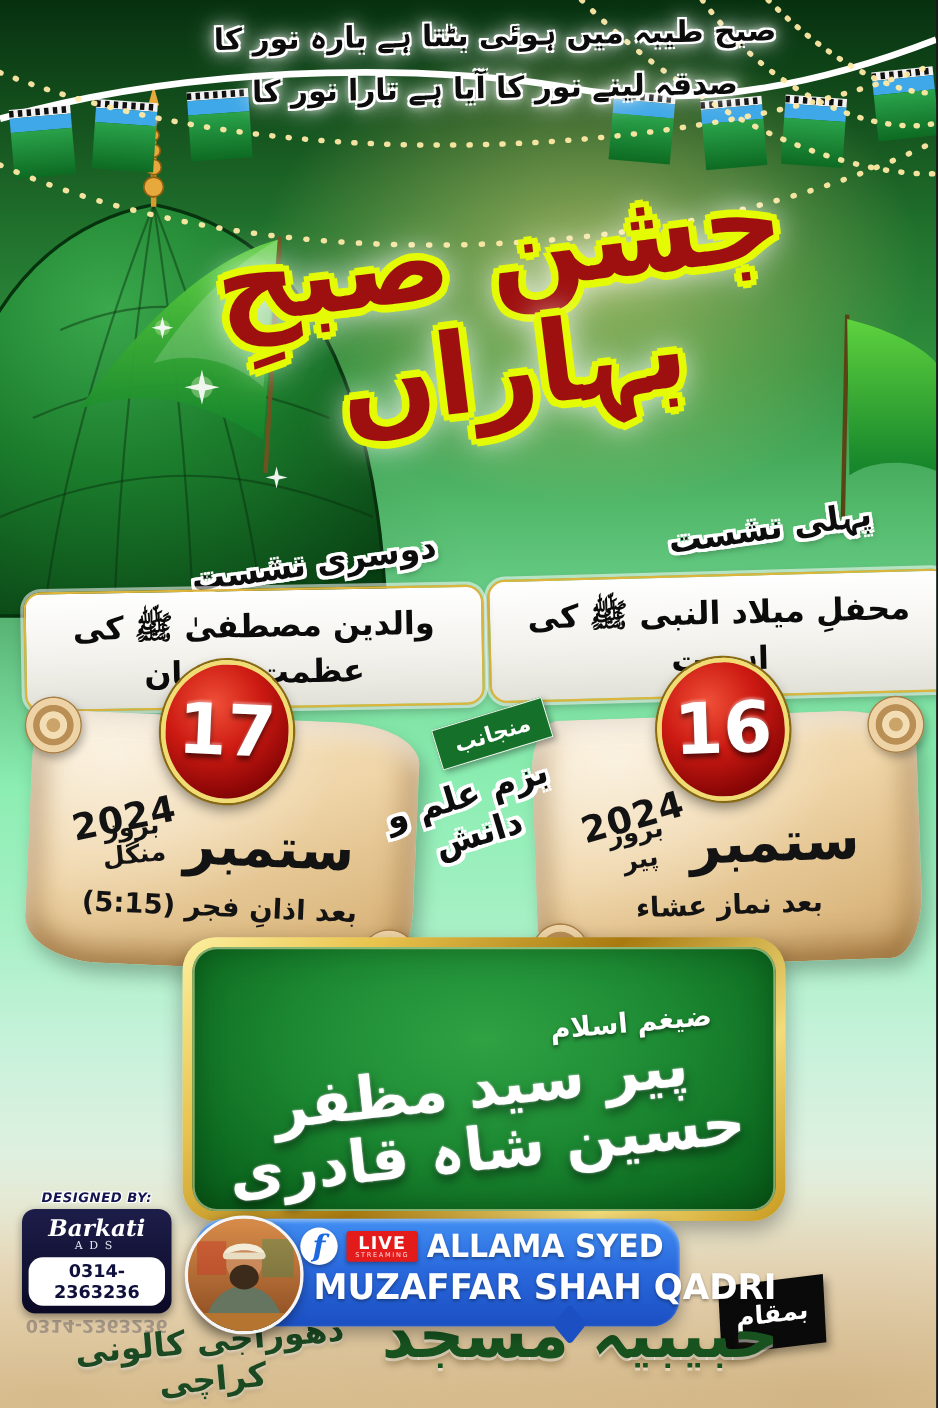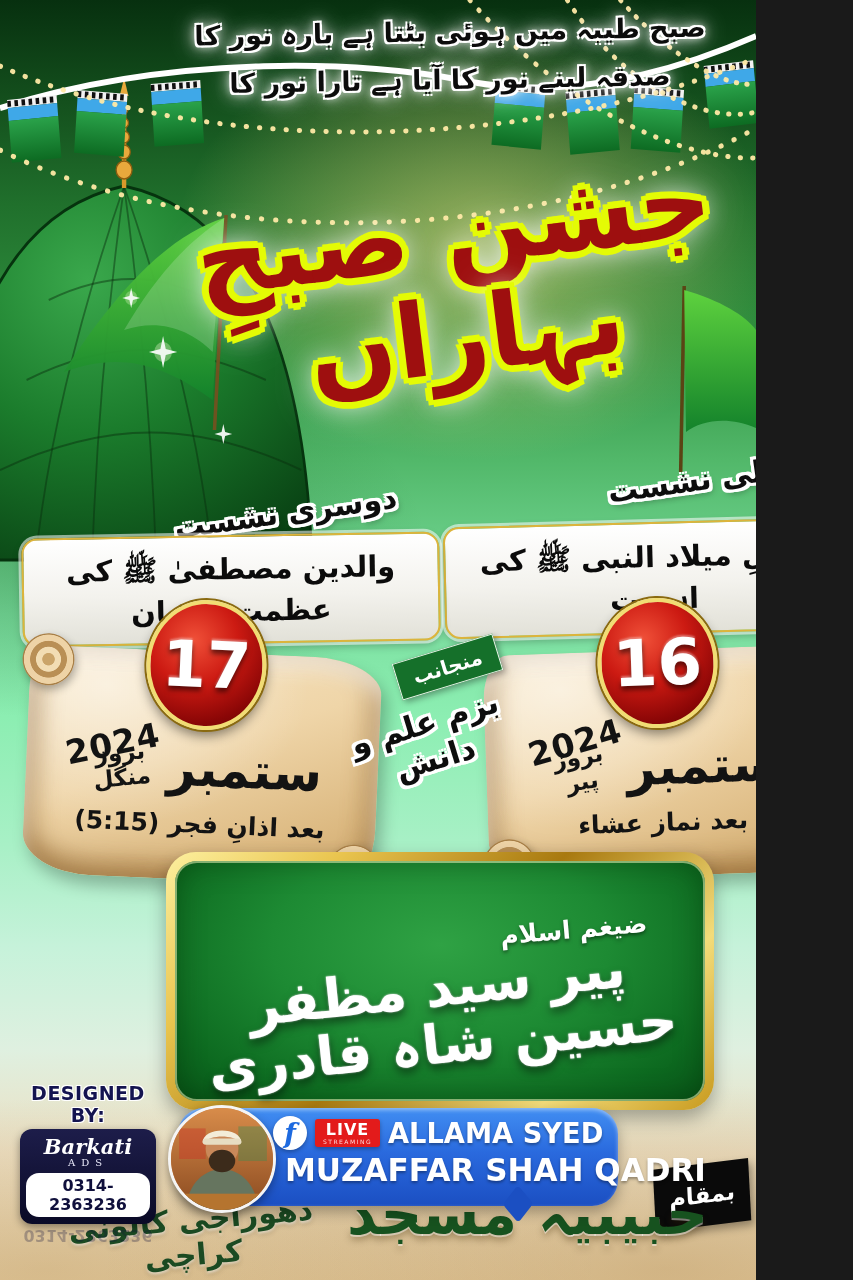--- a/index.html
+++ b/index.html
@@ -1,17 +1,17 @@
 <!DOCTYPE html>
 <html lang="ur"><head>
 <meta charset="utf-8">
 <style>
   html,body{margin:0;padding:0;background:#1a1a1a;}
   #poster{
-    position:relative;width:756px;height:1280px;overflow:hidden;
+    position:relative;width:851px;height:1280px;overflow:hidden;
     font-family:"DejaVu Sans",sans-serif;
     background:
       radial-gradient(ellipse 430px 310px at 63% 19%, rgba(250,226,132,.55), rgba(250,226,132,0) 70%),
       radial-gradient(ellipse 500px 260px at 10% 42%, rgba(20,90,35,.35), rgba(20,90,35,0) 70%),
       linear-gradient(180deg,#07300f 0%,#14501d 8%,#20702c 16%,#2f8f3e 26%,#52b86a 36%,#7ce0a0 48%,#8ceeb2 56%,#a8f0c6 66%,#c6f2da 74%,#dff0e0 82%,#ecdfc2 90%,#e8d2a6 100%);
   }
   .ur{direction:rtl;}
   #bg-svg{position:absolute;inset:0;width:100%;height:100%;z-index:1;}
   .bottom-glow{position:absolute;left:0;right:0;top:1050px;height:230px;z-index:1;
     background:radial-gradient(ellipse at 88% 95%, rgba(150,100,40,.28), transparent 60%),
@@ -88,22 +88,22 @@
   .sp-badge{position:absolute;top:10px;left:50%;transform:translateX(-50%);background:#0c0c0c;color:#fff;
     font-size:21px;font-weight:bold;padding:4px 30px;border-radius:22px;border:2px solid #f0f0f0;
     direction:rtl;letter-spacing:1px;white-space:nowrap;}
   .sp-honorific{position:absolute;top:54px;right:58px;color:#fff;font-size:25px;font-weight:bold;direction:rtl;
     transform:rotate(-5deg);text-shadow:0 2px 4px rgba(0,0,0,.5);}
   .sp-name{position:absolute;left:12px;right:12px;top:80px;bottom:8px;display:flex;align-items:center;justify-content:center;
     text-align:center;color:#fff;font-size:54px;font-weight:bold;line-height:1.05;direction:rtl;transform:rotate(-6deg);
     text-shadow:0 5px 10px rgba(0,0,0,.5),0 0 2px #fff;}
   
   .designer{position:absolute;left:20px;top:1082px;width:136px;z-index:4;text-align:center;}
-  .d-head{font-size:19px;font-weight:bold;color:#141450;letter-spacing:.5px;
-    text-shadow:-1px -1px 0 #fff,1px -1px 0 #fff,-1px 1px 0 #fff,1px 1px 0 #fff;}
+  .d-head{font-size:12px;font-weight:bold;color:#141450;letter-spacing:.5px;
+    text-shadow:-1px -1px 0 #fff,1px -1px 0 #fff,-1px 1px 0 #fff,1px 1px 0 #fff;font-style:italic;}
   .d-card{margin-top:3px;background:linear-gradient(180deg,#1d1d4a,#0a0a26);border-radius:12px;padding:5px 6px 7px;
     box-shadow:0 3px 8px rgba(0,0,0,.4);}
   .d-name{color:#fff;font-family:"DejaVu Serif",serif;font-style:italic;font-size:21px;font-weight:bold;}
   .d-sub{color:#e8e8f8;font-family:"DejaVu Serif",serif;font-size:10px;letter-spacing:6px;margin-top:-2px;}
   .d-phone{margin-top:5px;background:#fff;border-radius:13px;color:#10103c;font-size:16px;font-weight:bold;padding:3px 1px;}
   .d-reflect{transform:scaleY(-1);opacity:.28;color:#10103c;font-size:16px;font-weight:bold;margin-top:1px;height:20px;overflow:hidden;}
   
   .fb-bar{position:absolute;left:178px;top:1108px;width:440px;height:98px;z-index:4;color:#fff;border-radius:26px;
     background:linear-gradient(180deg,#418ef2 0%,#2a6ade 45%,#1b4fc2 100%);
     box-shadow:0 6px 14px rgba(0,0,0,.3),inset 0 2px 4px rgba(255,255,255,.45);}

